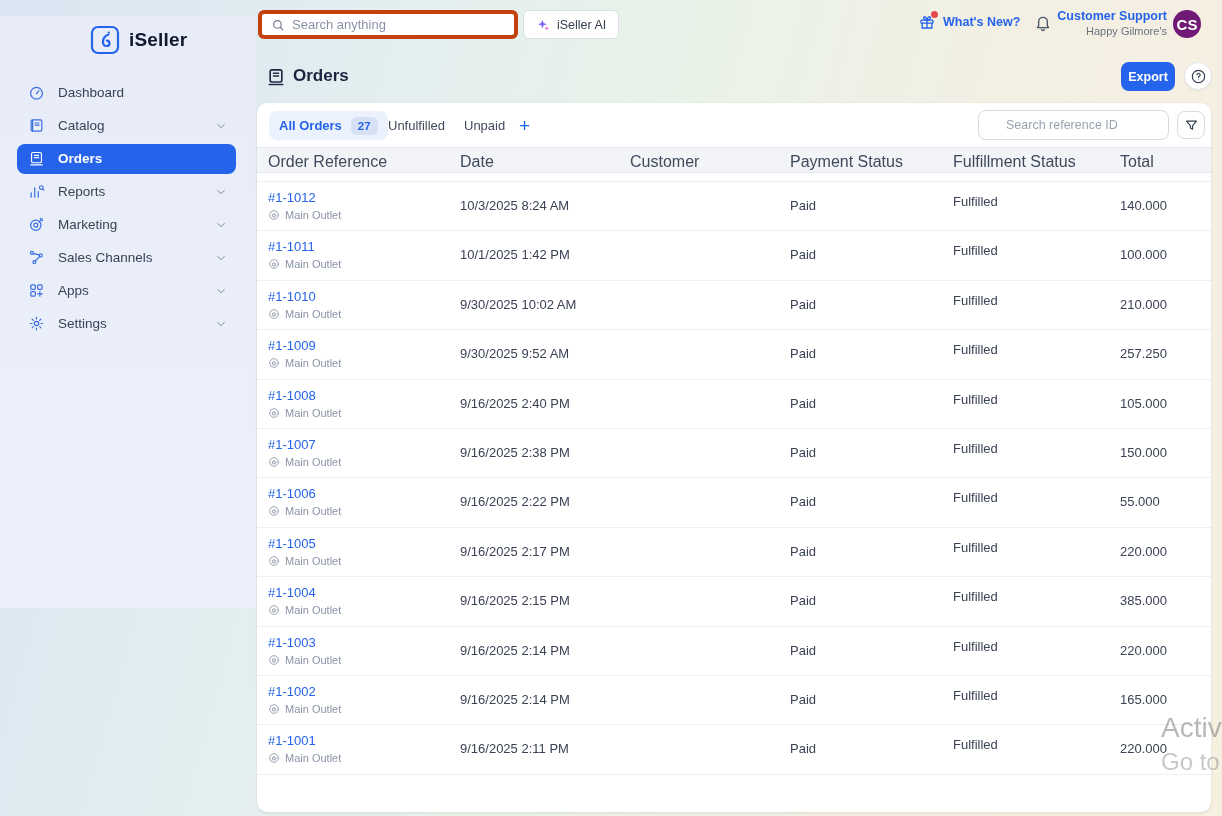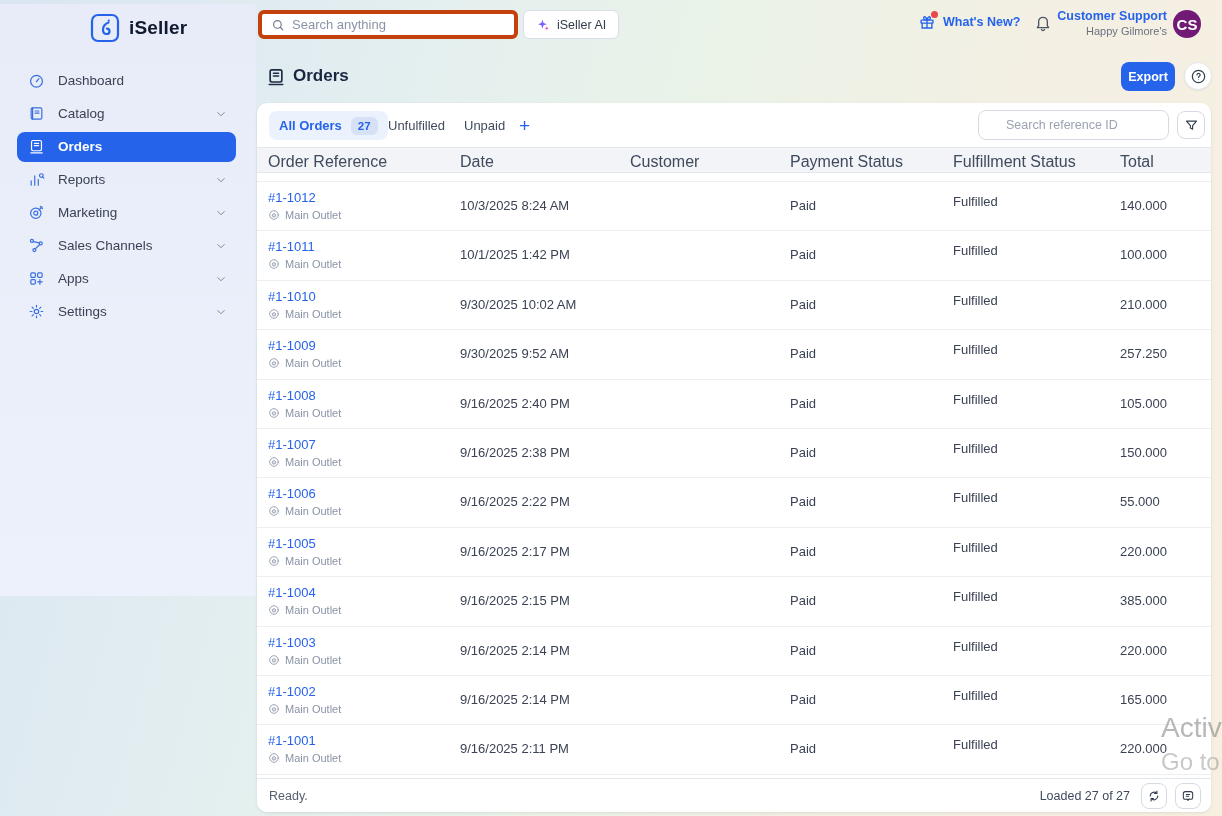--- a/index.html
+++ b/index.html
@@ -6,21 +6,21 @@
   html,body { width:1222px; height:816px; }
   body {
     position:relative; overflow:hidden;
     font-family:"Liberation Sans", sans-serif;
     background:linear-gradient(105deg,#d9e6f2 0%,#e3eef0 28%,#eaf3e8 50%,#f3efe3 72%,#f7f0e1 100%);
     color:#333d4e;
   }
   svg { display:block; }
 
   
-  .sidebar { position:absolute; left:0; top:4px; width:256px; height:592px;
+  .sidebar { position:absolute; left:0; top:16px; width:256px; height:592px;
     background:linear-gradient(180deg,#e7ecf8 0%,#eaeffa 60%,#edf1fb 100%); }
   .logo-row { position:absolute; left:90px; top:9px; display:flex; align-items:center; gap:9px; }
   .logo-box { width:30px; height:30px; color:#2563eb; }
   .brand-name { font-size:19px; font-weight:700; color:#10192e; letter-spacing:.2px; }
   .nav { position:absolute; top:60px; left:17px; right:20px; }
   .nav-item { position:relative; height:33px; display:flex; align-items:center;
     padding-left:11px; border-radius:8px; cursor:pointer; color:#3a4254; }
   .nav-item .nicon { width:17px; height:17px; color:#3b6fe0; flex:0 0 17px; }
   .nav-item .nlabel { margin-left:13px; font-size:13.5px; }
   .nav-item .chev { position:absolute; right:8px; width:14px; height:14px; color:#7c8698; }
@@ -568,37 +568,16 @@
           <span>Main Outlet</span>
         </span>
         <span class="c-date">9/16/2025 2:11 PM</span>
         <span class="c-cust"></span>
         <span class="c-pay">Paid</span>
         <span class="c-ful">Fulfilled</span>
         <span class="c-total">220.000</span>
       </div>
     </div>
 
-  <div class="statusbar">
-    <span class="status-left">Ready.</span>
-    <span class="status-right">
-      <span class="loaded-txt">Loaded 27 of 27</span>
-      <span class="mini-btn">
-        <svg viewBox="0 0 24 24" fill="none" stroke="currentColor" stroke-width="1.9" stroke-linecap="round" stroke-linejoin="round">
-          <path d="M5.5 12a6.5 6.5 0 0 1 11.1-4.6"></path>
-            <path d="M17 3.4v4.2h-4.2"></path>
-          <path d="M18.5 12a6.5 6.5 0 0 1-11.1 4.6"></path>
-            <path d="M7 20.6v-4.2h4.2"></path>
-        </svg>
-      </span>
-      <span class="mini-btn">
-        <svg viewBox="0 0 24 24" fill="none" stroke="currentColor" stroke-width="1.8" stroke-linecap="round" stroke-linejoin="round">
-          <rect x="4" y="4.5" width="16" height="13" rx="3.5"></rect>
-          <path d="M9 9.5h6M9 12.5h4"></path>
-            <path d="M10.5 17.5l1.5 2 1.5-2"></path>
-        </svg>
-      </span>
-    </span>
-  </div>
 </div>
 
 <div class="wm1">Activ</div>
 <div class="wm2">Go to</div>
 
 </body></html>

